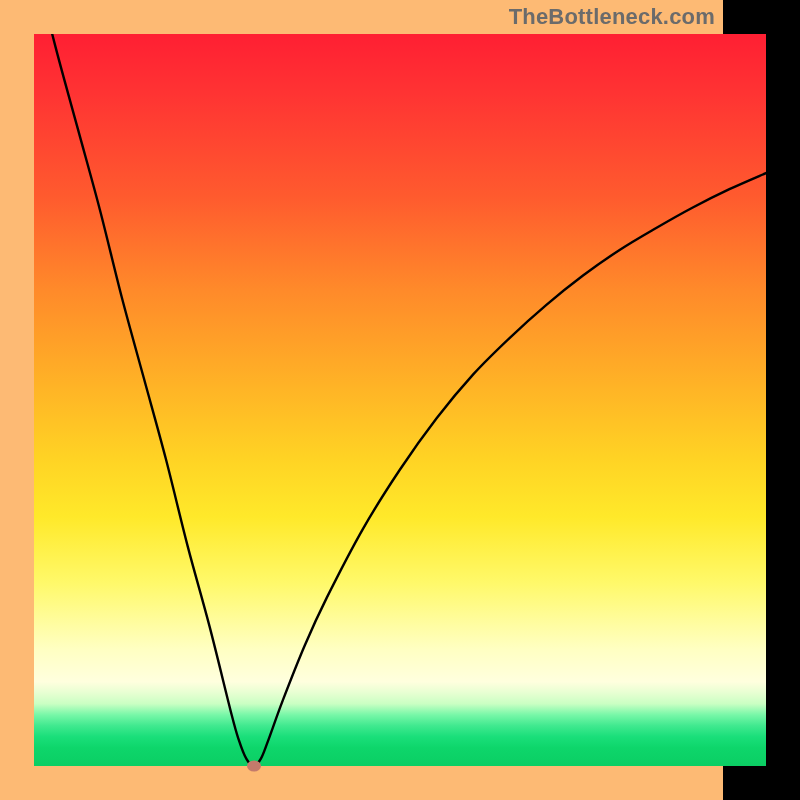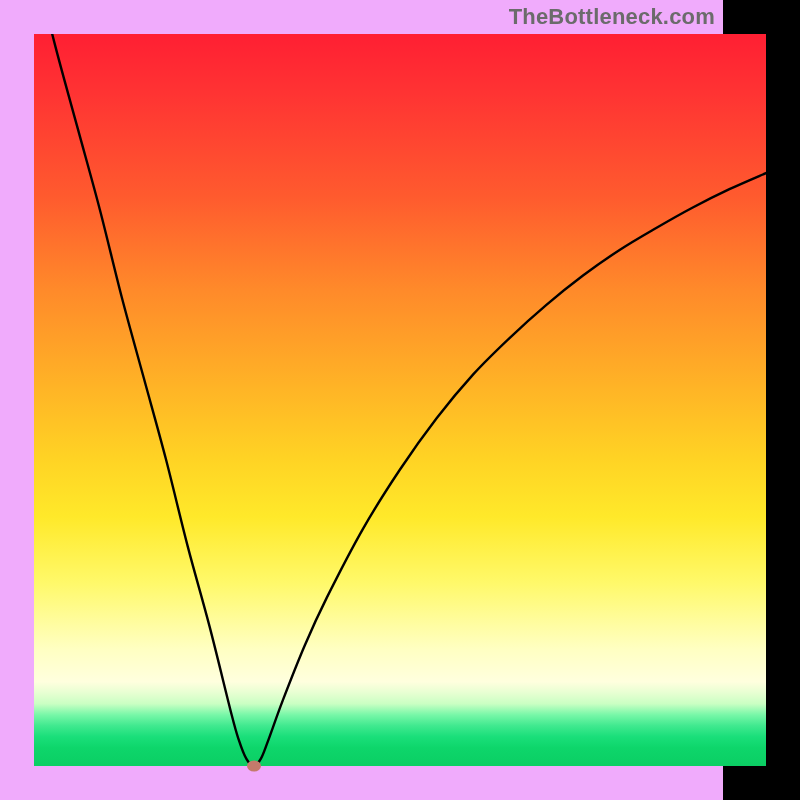--- a/index.html
+++ b/index.html
@@ -9,21 +9,21 @@
     height: 800px;
     background: #000;
     overflow: hidden;
   }
   .frame {
     position: absolute;
     left: 0;
     top: 0;
     width: 723px;
     height: 800px;
-    background: #f0abfc;
+    background: #fdba74;
   }
   .plot {
     position: absolute;
     left: 34px;
     top: 34px;
     width: 732px;
     height: 732px;
     
     background: linear-gradient(to bottom,
       #ff1f33 0%,

